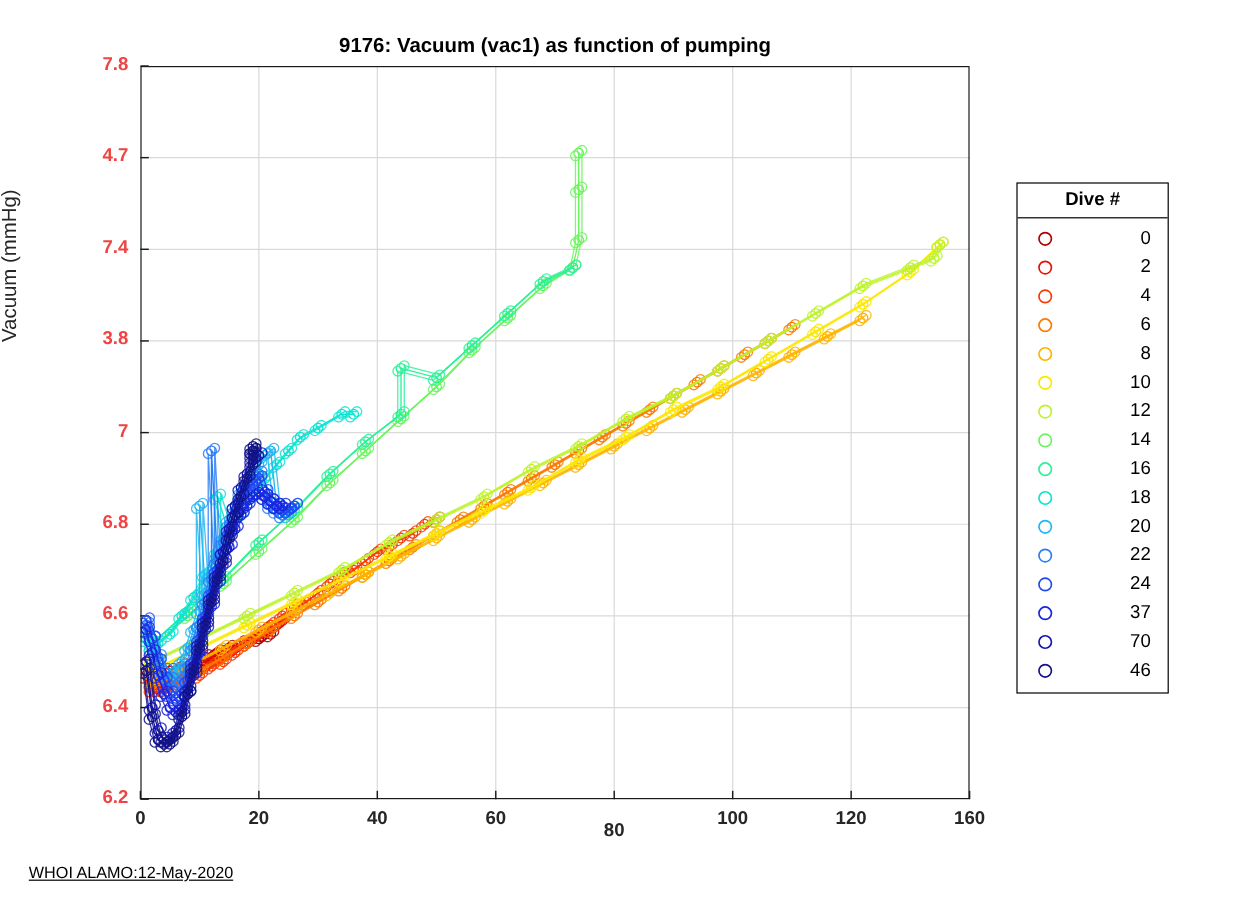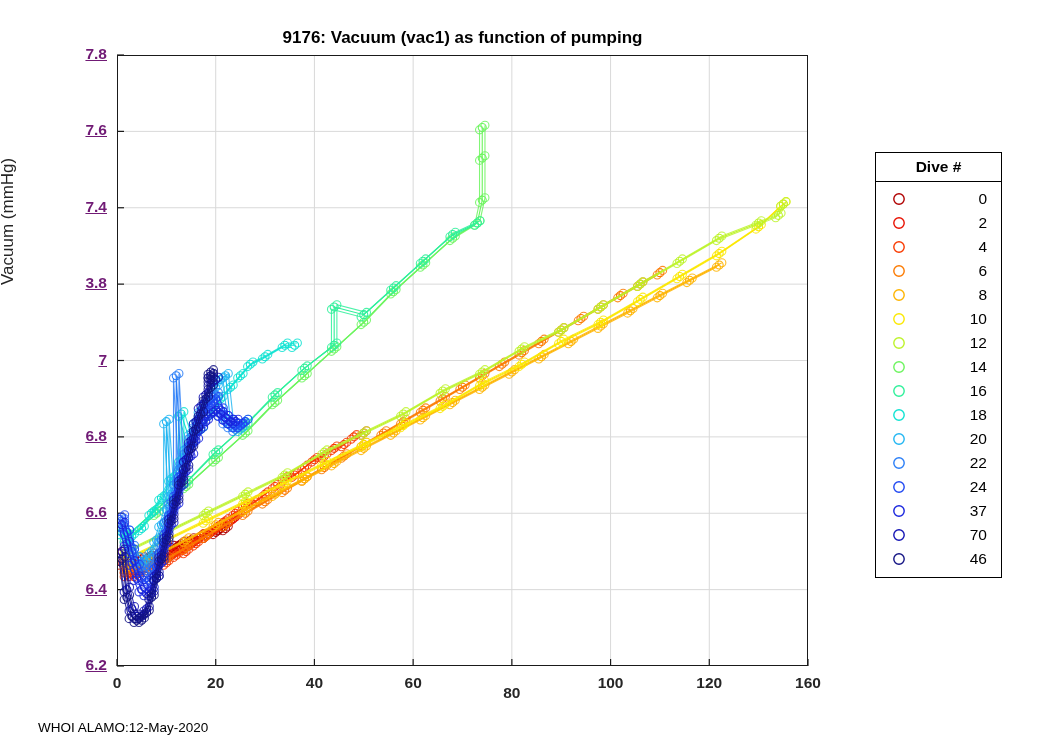--- a/index.html
+++ b/index.html
@@ -26,35 +26,35 @@
     transform:rotate(-90deg);transform-origin:left top;
     font-size:17px;color:#262626;white-space:nowrap;
   }
   .xlabel{
     position:absolute;left:117px;top:703px;width:691px;text-align:center;
     font-size:17px;color:#262626;
   }
 
   .ytick-label{
     position:absolute;text-align:right;width:58px;
-    font-size:15.5px;color:#701a75;font-weight:bold;text-decoration:underline;
+    font-size:15.5px;color:#ef4444;font-weight:bold;
   }
   .xtick-label{
     position:absolute;text-align:center;width:60px;
     font-size:15.5px;color:#262626;font-weight:bold;
   }
 
   .footer{
-    position:absolute;left:38px;top:720px;
-    font-size:13.5px;color:#000;
+    position:absolute;left:24px;top:720px;
+    font-size:13.5px;color:#000;text-decoration:underline;
   }
 
   .legend{
     position:absolute;left:847px;top:152px;width:127px;
-    border:1.1px solid #000;background:#fff;box-sizing:border-box;margin-left:28px;
+    border:1.1px solid #000;background:#fff;box-sizing:border-box;
   }
   .legend-title{
     text-align:center;font-size:15.5px;font-weight:bold;color:#000;
     padding:5px 0 5px 0;border-bottom:1.1px solid #000;
   }
   .legend-body{padding:5px 0 6px 0;}
   .legend-row{
     display:flex;align-items:center;height:24px;
   }
   .legend-marker{
@@ -76,21 +76,21 @@
   <div class="ylabel">Vacuum (mmHg)</div>
 
   <div id="ytick-labels">
       <div class="ytick-label" style="left: 49px; top: 656px;">6.2</div>
       <div class="ytick-label" style="left: 49px; top: 579.625px;">6.4</div>
       <div class="ytick-label" style="left: 49px; top: 503.25px;">6.6</div>
       <div class="ytick-label" style="left: 49px; top: 426.875px;">6.8</div>
       <div class="ytick-label" style="left: 49px; top: 350.5px;">7</div>
       <div class="ytick-label" style="left: 49px; top: 274.125px;">3.8</div>
       <div class="ytick-label" style="left: 49px; top: 197.75px;">7.4</div>
-      <div class="ytick-label" style="left: 49px; top: 121.375px;">7.6</div>
+      <div class="ytick-label" style="left: 49px; top: 121.375px;">4.7</div>
       <div class="ytick-label" style="left: 49px; top: 45px;">7.8</div>
     </div>
   <div id="xtick-labels">
       <div class="xtick-label" style="left: 87px; top: 674px;">0</div>
       <div class="xtick-label" style="left: 185.714px; top: 674px;">20</div>
       <div class="xtick-label" style="left: 284.429px; top: 674px;">40</div>
       <div class="xtick-label" style="left: 383.143px; top: 674px;">60</div>
       <div class="xtick-label" style="left: 481.857px; top: 684px;">80</div>
       <div class="xtick-label" style="left: 580.571px; top: 674px;">100</div>
       <div class="xtick-label" style="left: 679.286px; top: 674px;">120</div>

